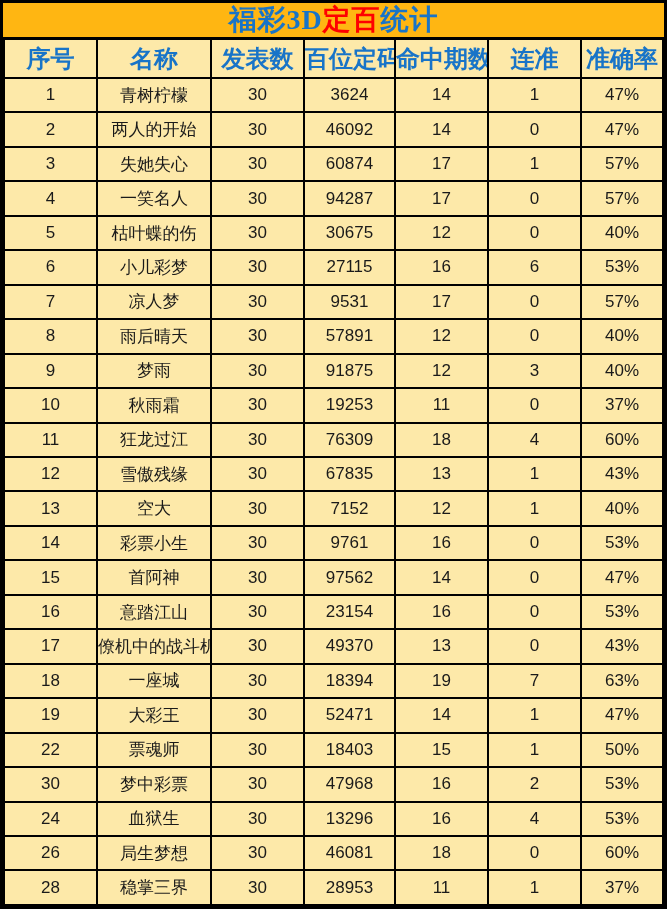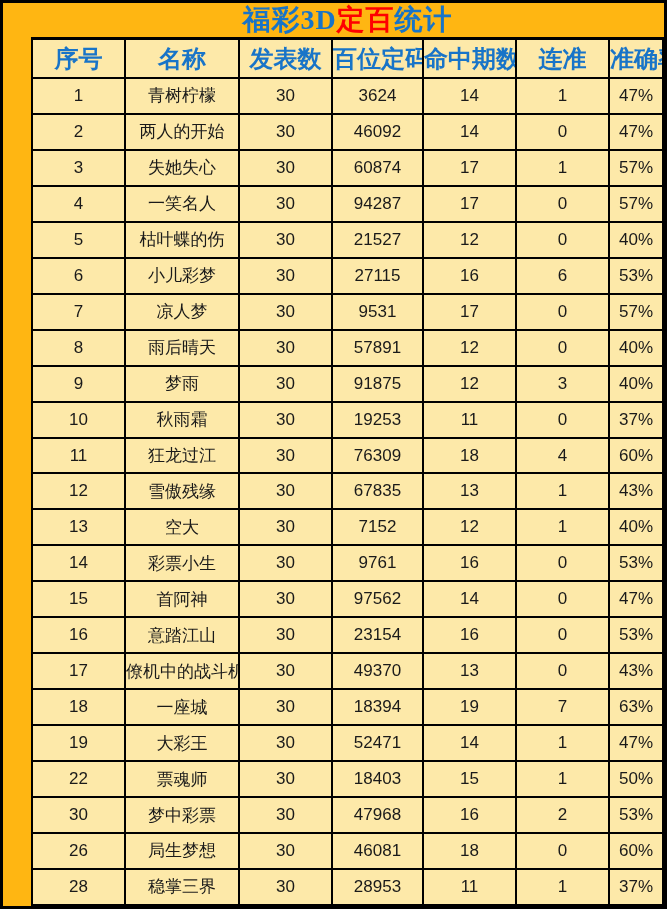--- a/index.html
+++ b/index.html
@@ -9,21 +9,20 @@
   }
   .page {
     width: 667px;
     height: 909px;
     box-sizing: border-box;
     border: 3px solid #000;
     background: #FFB612;
     display: flex;
     flex-direction: column;
     font-family: "Liberation Sans", "DejaVu Sans", sans-serif;
-    padding-left: 28px;
   }
   .title-bar {
     flex: 0 0 34px;
     height: 34px;
     background: #FFB612;
     display: flex;
     align-items: center;
     justify-content: center;
     border-bottom: 1px solid #000;
   }
@@ -138,21 +137,21 @@
           <td>30</td>
           <td>94287</td>
           <td>17</td>
           <td>0</td>
           <td>57%</td>
         </tr>
         <tr>
           <td>5</td>
           <td>枯叶蝶的伤</td>
           <td>30</td>
-          <td>21527</td>
+          <td>30675</td>
           <td>12</td>
           <td>0</td>
           <td>40%</td>
         </tr>
         <tr>
           <td>6</td>
           <td>小儿彩梦</td>
           <td>30</td>
           <td>27115</td>
           <td>16</td>
@@ -285,20 +284,29 @@
           <td>1</td>
           <td>50%</td>
         </tr>
         <tr>
           <td>30</td>
           <td>梦中彩票</td>
           <td>30</td>
           <td>47968</td>
           <td>16</td>
           <td>2</td>
+          <td>53%</td>
+        </tr>
+        <tr>
+          <td>24</td>
+          <td>血狱生</td>
+          <td>30</td>
+          <td>13296</td>
+          <td>16</td>
+          <td>4</td>
           <td>53%</td>
         </tr>
         <tr>
           <td>26</td>
           <td>局生梦想</td>
           <td>30</td>
           <td>46081</td>
           <td>18</td>
           <td>0</td>
           <td>60%</td>

